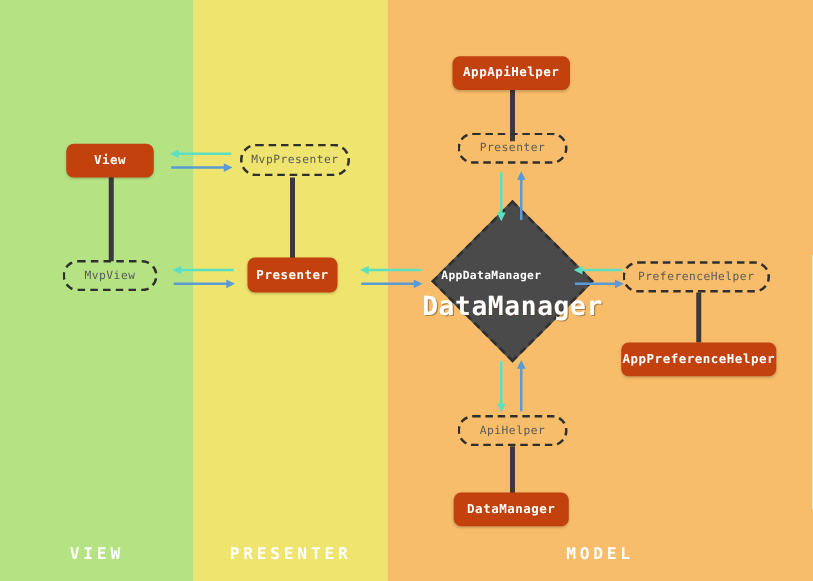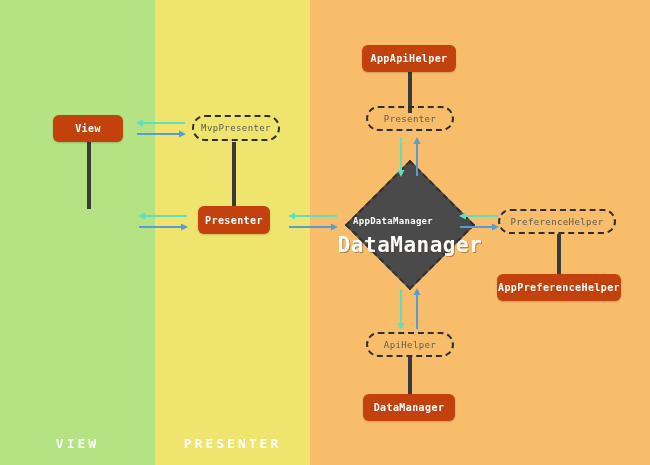--- a/index.html
+++ b/index.html
@@ -127,25 +127,27 @@
 <body>
 
 <div id="stage">
 
   <div class="band" id="band-view"></div>
   <div class="band" id="band-presenter"></div>
   <div class="band" id="band-model"></div>
 
   <div class="band-caption" style="left:0; width:155px;">VIEW</div>
   <div class="band-caption" style="left:155px; width:155px;">PRESENTER</div>
+  <div class="band-caption" style="left:310px; width:340px;">MODEL</div>
 
   <div class="stick" style="left:87px; top:141px; height:68px;"></div>
 
   <div class="node concrete" style="left:53px; top:115px; width:70px; height:27px;">View</div>
 
+  <div class="node iface" style="left:50px; top:208px; width:76px; height:25px;">MvpView</div>
 
   <div class="stick" style="left:232px; top:142px; height:66px;"></div>
 
   <div class="node iface" style="left:192px; top:115px; width:88px; height:26px;">MvpPresenter</div>
 
   <div class="node concrete" style="left:198px; top:206px; width:72px; height:28px;">Presenter</div>
 
   <div class="stick" style="left:408px; top:72px; height:41px;"></div>
 
   <div class="node concrete" style="left:362px; top:45px; width:94px; height:27px;">AppApiHelper</div>

